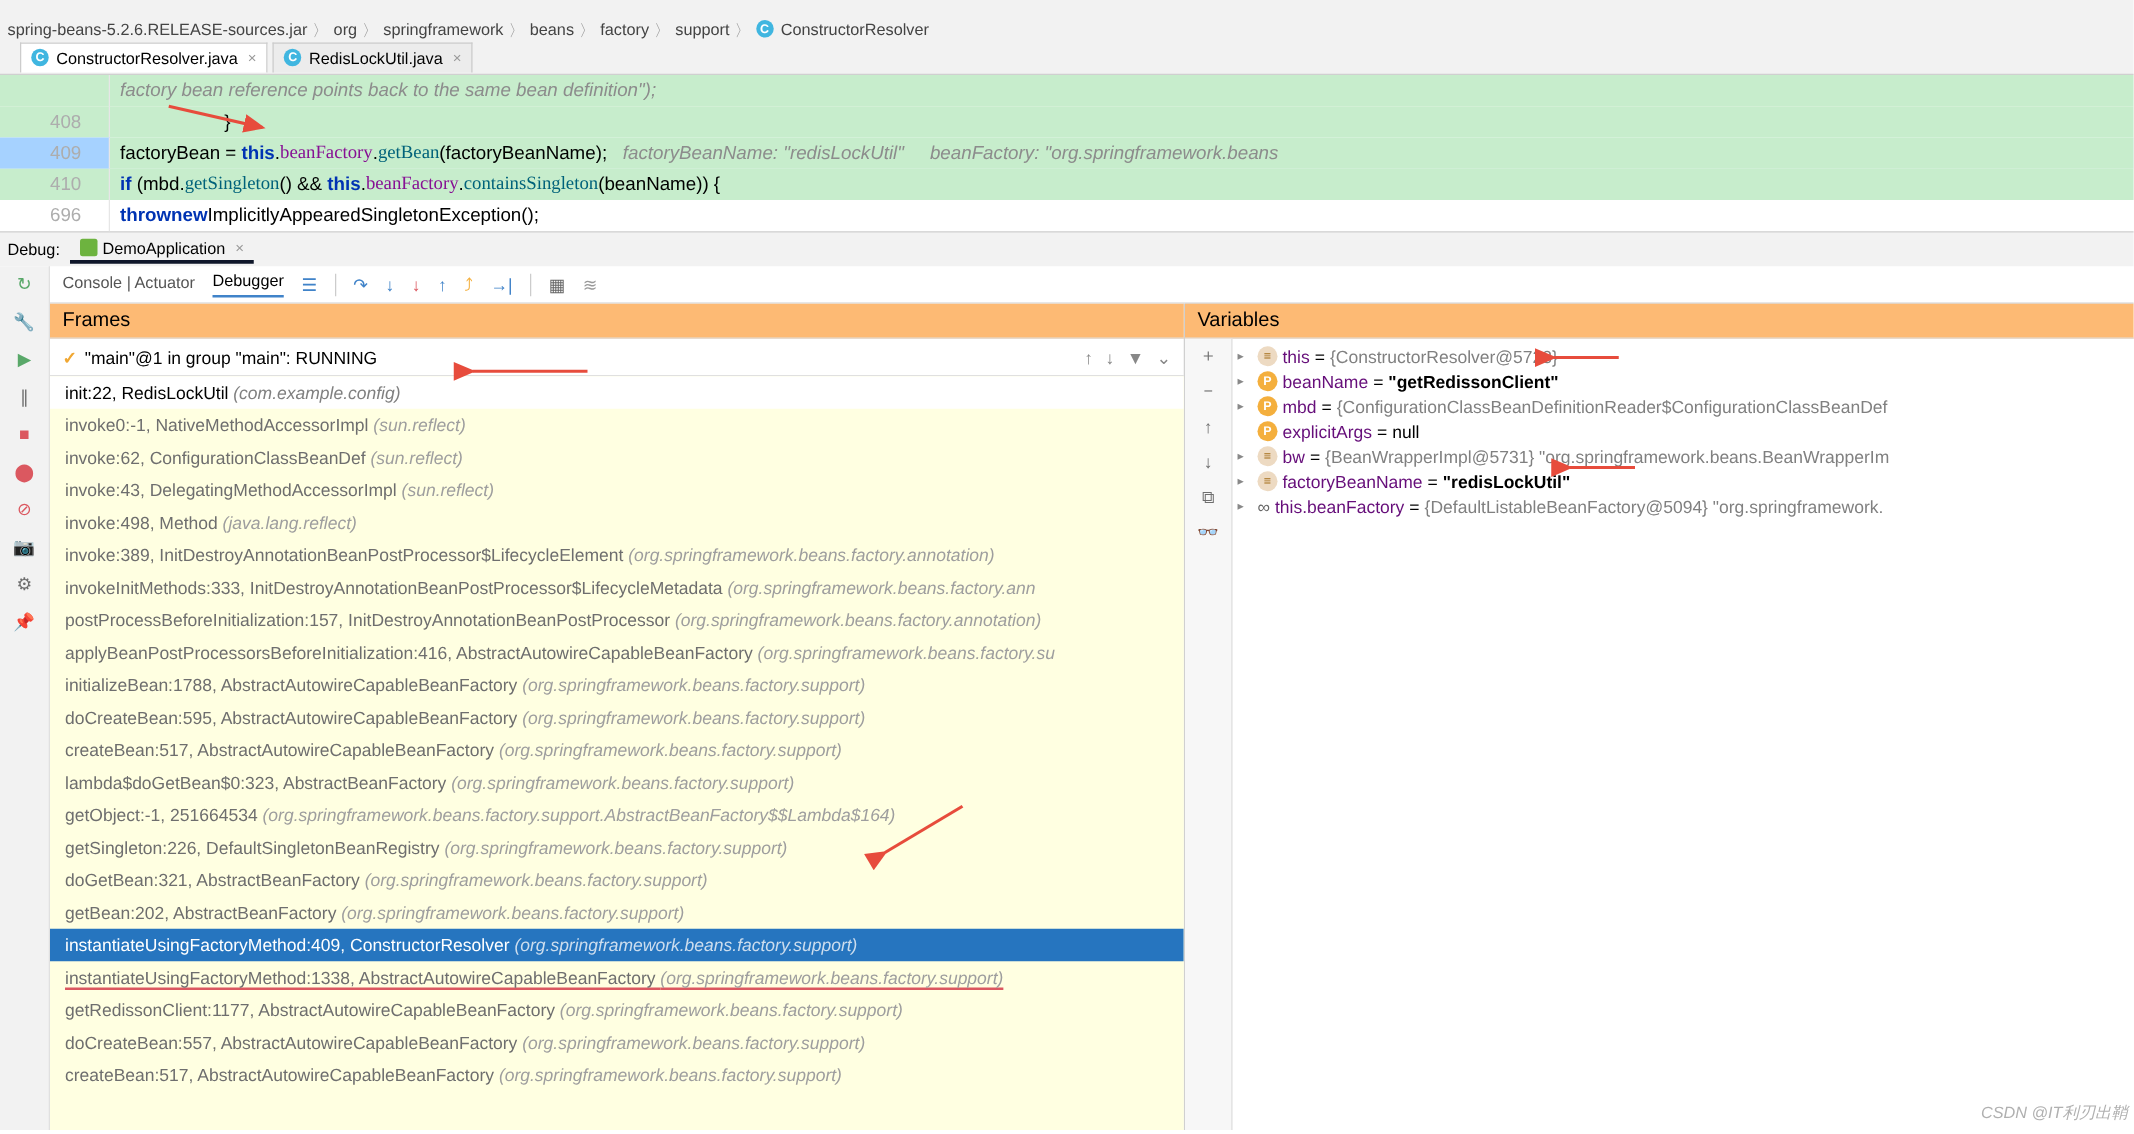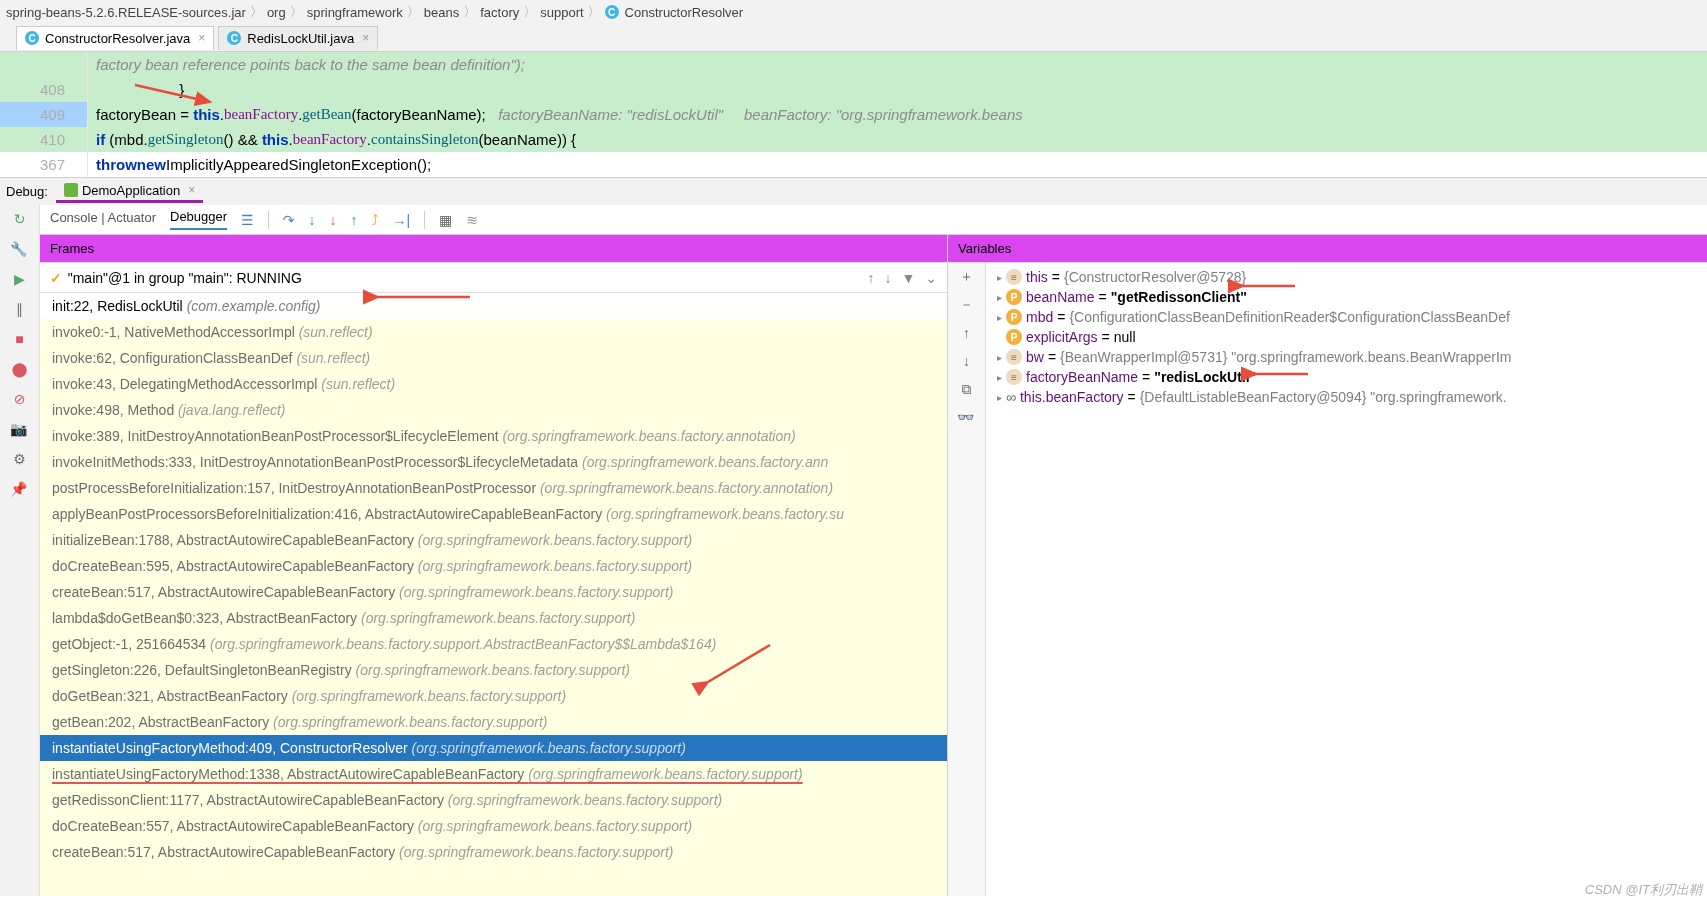--- a/index.html
+++ b/index.html
@@ -1,19 +1,19 @@
 <!DOCTYPE html>
 <html><head>
 <meta charset="utf-8">
 <style>
 * { margin:0; padding:0; box-sizing:border-box; font-family:'Segoe UI',Arial,sans-serif; }
 body { background:#fff; width:1707px; height:907px; overflow:hidden; font-size:13px; color:#000; }
 
 
-.breadcrumb { height:24px; display:flex; align-items:center; padding:0 6px; background:#f2f2f2; gap:4px; font-size:13px; }
+.breadcrumb { height:24px; display:flex; padding:16px 6px; background:#f2f2f2; gap:4px; font-size:13px; }
 .breadcrumb .sep { color:#999; }
 .breadcrumb .item { color:#444; }
 .file-icon-c { display:inline-flex; width:14px; height:14px; background:#40b6e0; border-radius:50%; color:#fff; align-items:center; justify-content:center; font-size:10px; font-weight:bold; margin-right:2px; }
 
 
 .editor-tabs { height:28px; display:flex; align-items:center; border-bottom:1px solid #d0d0d0; background:#f2f2f2; padding-left:16px; gap:4px;}
 .editor-tab { display:flex; align-items:center; padding:4px 8px; background:#fff; border:1px solid #ccc; border-bottom:none; font-size:13px; gap:4px; }
 .editor-tab.inactive { background:#ececec; }
 .tab-close { color:#999; font-size:12px; cursor:pointer; margin-left:4px; }
 
@@ -31,54 +31,54 @@
 .field { color:#871094;font-family:Liberation Serif, serif; }
 .method { color:#00627a;font-family:Liberation Serif, serif; }
 .comment-hint { color:#8c8c8c; font-style:italic; }
 .local { color:#000; }
 .new-kw { color:#0033b3; font-weight:bold;}
 .type { color:#000; }
 
 
 .debug-bar { height:28px; display:flex; align-items:center; background:#f2f2f2; border-top:1px solid #d0d0d0; padding-left:6px; font-size:13px; gap:8px;}
 .debug-tab { display:flex; align-items:center; gap:4px; padding:2px 8px; border-bottom:3px solid transparent;}
-.debug-tab.active { border-bottom:3px solid #a21caf;text-align:right; }
+.debug-tab.active { border-bottom:3px solid #0f172a;text-align:right; }
 .app-icon { width:14px; height:14px; background:#6db33f; border-radius:2px; display:inline-block; }
 
 .debug-main { display:flex; height:calc(100% - 216px); }
 .debug-left-icons { width:40px; background:#f2f2f2; display:flex; flex-direction:column; align-items:center; padding-top:6px; gap:14px; border-right:1px solid #e0e0e0;}
 .dicon { width:16px; height:16px; display:flex; align-items:center; justify-content:center; font-size:14px; color:#6e6e6e; cursor:pointer;}
 .dicon.green { color:#59a869; }
 .dicon.red { color:#db5860; }
 
 .debug-content { flex:1; display:flex; flex-direction:column; }
 .debug-toolbar { height:30px; display:flex; align-items:center; border-bottom:1px solid #d0d0d0; padding:0 10px; gap:14px; font-size:13px;}
 .dtab { color:#555; cursor:pointer; padding-bottom:4px;}
 .dtab.active { color:#000; border-bottom:2px solid #4083c9; }
 .toolbar-sep { width:1px; height:18px; background:#ccc; }
 .ticon { font-size:14px; color:#4083c9; cursor:pointer; }
 
 .debug-body { flex:1; display:flex; }
 .frames-panel { width:908px; border-right:1px solid #d0d0d0; display:flex; flex-direction:column; background:#fff;}
-.panel-header { height:28px; display:flex; align-items:center; padding:0 10px; font-size:13px; border-bottom:1px solid #e0e0e0; background:#d946ef; justify-content:space-between;}
+.panel-header { height:28px; display:flex; align-items:center; padding:0 10px; font-size:16px; border-bottom:1px solid #e0e0e0; background:#fdba74; justify-content:space-between;}
 .panel-header-icons { display:flex; gap:10px; color:#888; font-size:14px;}
 
 .thread-row { height:30px; display:flex; align-items:center; padding:0 10px; font-size:14px; gap:6px; border-bottom:1px solid #e0e0e0;}
 .thread-check { color:#f0a732; font-weight:bold; }
 
 .frames-list { flex:1; overflow-y:auto; background:#ffffe1; }
 .frame-row { padding:3px 10px 3px 12px; font-size:14px; color:#6e6e6e; cursor:pointer; line-height:20px; }
 .frame-row .pkg { font-style:italic; color:#9e9e9e; }
 .frame-row.top { background:#fff; color:#000; }
 .frame-row.top .pkg { color:#808080; }
 .frame-row.selected { background:#2675bf; color:#fff; }
 .frame-row.selected .pkg { color:#cde; }
 .frame-row.underlined { text-decoration:underline; text-decoration-color:#db5860; text-decoration-thickness:1.5px; text-underline-offset:3px;}
 
-.vars-panel { flex:1; display:flex; flex-direction:column;text-align:right; }
+.vars-panel { flex:1; display:flex; flex-direction:column; }
 .vars-mid-icons { width:38px; display:flex; flex-direction:column; align-items:center; padding-top:6px; gap:12px; border-right:1px solid #e0e0e0; background:#f7f7f7;}
 .vars-body { flex:1; display:flex; }
 .vars-list { flex:1; padding:4px 0; font-family:'Segoe UI',Arial; font-size:14px; overflow:hidden;}
 .var-row { display:flex; align-items:center; padding:2px 4px; gap:4px; white-space:nowrap;}
 .var-arrow { color:#888; width:12px; font-size:10px;}
 .var-icon { width:16px; height:16px; border-radius:8px; display:inline-flex; align-items:center; justify-content:center; font-size:10px; font-weight:bold; color:#fff;}
 .var-icon.f { background:#f4af3d; }
 .var-icon.p { background:#f4af3d; }
 .var-name { color:#660e7a; }
 .var-eq { color:#000; }
@@ -138,21 +138,21 @@
     </div>
   <div class="code-line line-bg-blue">
       <div class="gutter">409</div>
       <div class="code-content">                    <span class="local">factoryBean</span> = <span class="kw">this</span>.<span class="field">beanFactory</span>.<span class="method">getBean</span>(<span class="local">factoryBeanName</span>);   <span class="comment-hint">factoryBeanName: "redisLockUtil"     beanFactory: "org.springframework.beans</span></div>
     </div>
   <div class="code-line line-bg-green">
       <div class="gutter">410</div>
       <div class="code-content">                    <span class="kw">if</span> (<span class="local">mbd</span>.<span class="method">getSingleton</span>() &amp;&amp; <span class="kw">this</span>.<span class="field">beanFactory</span>.<span class="method">containsSingleton</span>(<span class="local">beanName</span>)) {</div>
     </div>
   <div class="code-line">
-      <div class="gutter">367</div>
+      <div class="gutter">696</div>
       <div class="code-content">                        <span class="kw">throw</span> <span class="new-kw">new</span> <span class="type">ImplicitlyAppearedSingletonException</span>();</div>
     </div>
 </div>
 
 <div class="red-arrow-right" style="left:130px; top:80px;">
 <svg width="90" height="30">
       <defs>
         <marker id="ah1" markerWidth="8" markerHeight="8" refX="6" refY="3" orient="auto">
           <path d="M0,0 L7,3 L0,6 Z" fill="#e74c3c"></path>
         </marker>

